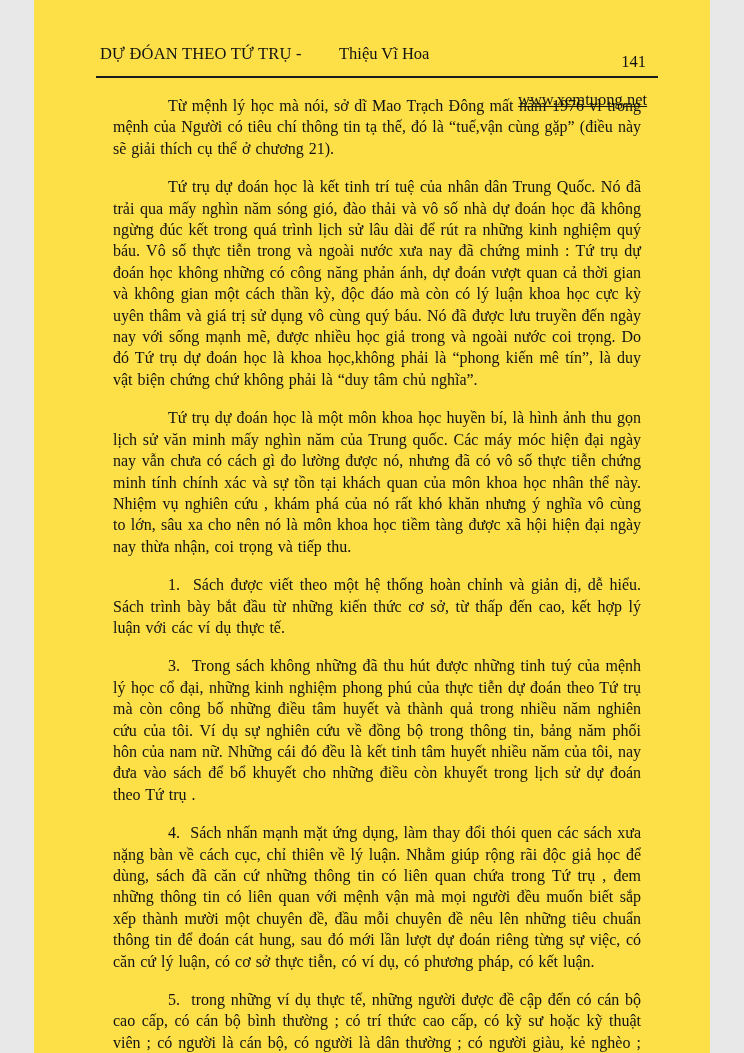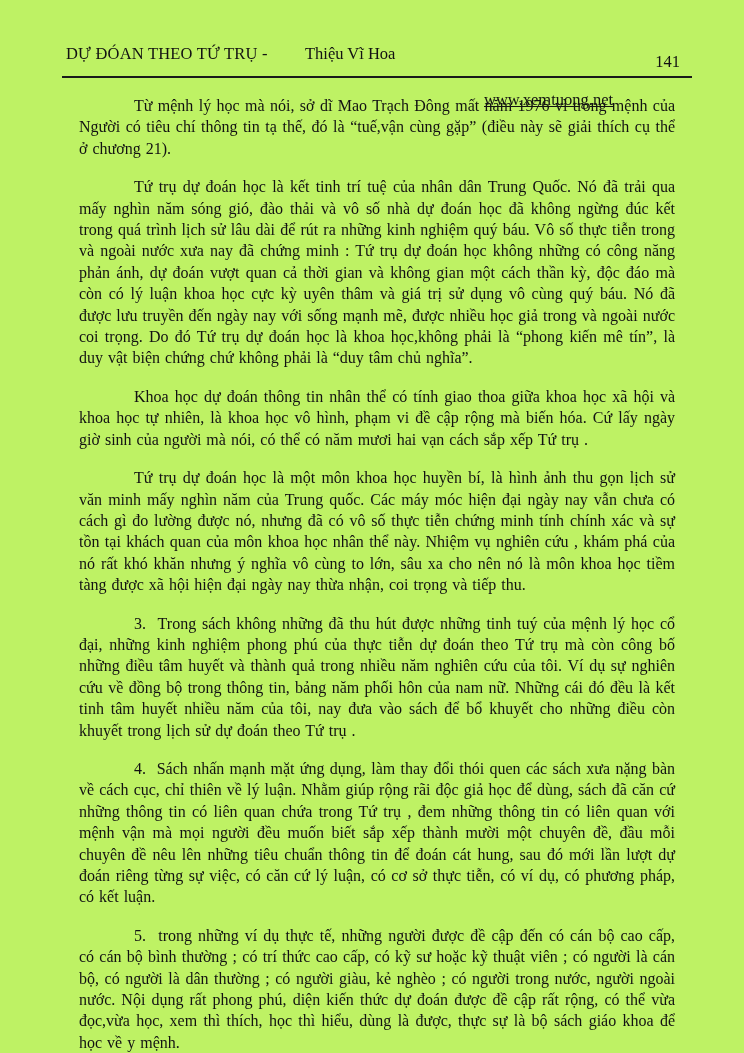--- a/index.html
+++ b/index.html
@@ -1,19 +1,19 @@
 <!DOCTYPE html>
 <html lang="vi"><head>
 <meta charset="utf-8">
 <style>
   html,body{margin:0;padding:0;background:#e8e8e8;}
   .page{
     position:relative;
-    width:744px;height:1053px;
-    background:#bef264;
+    width:676px;height:1053px;
+    background:#fde047;
     color:#121212;
     font-family:"Liberation Serif","DejaVu Serif",serif;
     overflow:hidden;
     margin:0 auto;
   }
   .header{
     position:relative;
     height:22px;
     margin:44px 52px 0 62px;
     font-size:16.5px;
@@ -49,20 +49,20 @@
     <span class="h-author">Thiệu Vĩ  Hoa</span>
     <a class="h-site" href="#">www.xemtuong.net</a>
     <span class="h-page">141</span>
   </div>
 
   <div class="rule"></div>
 
   <div class="content">
     <p>Từ mệnh lý học mà nói, sở dĩ  Mao Trạch Đông mất năm 1976 vì trong mệnh của Người có tiêu chí thông tin tạ thế, đó là “tuế,vận cùng gặp” (điều này sẽ giải thích cụ thể ở chương 21).</p>
     <p>Tứ trụ dự đoán học là kết tinh trí tuệ của nhân dân Trung Quốc. Nó đã trải qua mấy nghìn năm sóng gió, đào thải và vô số nhà dự đoán học đã không ngừng đúc kết trong quá trình lịch sử lâu dài để rút ra những kinh nghiệm quý báu. Vô số thực tiễn trong và ngoài nước xưa nay đã chứng minh : Tứ trụ dự đoán học không những có công năng phản ánh, dự đoán vượt quan cả thời gian và không gian một cách thần kỳ, độc đáo mà còn có lý luận khoa học cực kỳ uyên thâm và giá trị sử dụng vô cùng quý báu. Nó đã được lưu truyền đến ngày nay với sống mạnh mẽ, được nhiều học giả trong và ngoài nước coi trọng. Do đó Tứ trụ dự đoán học là khoa học,không phải là “phong kiến mê tín”, là duy vật biện chứng chứ không phải là “duy tâm chủ nghĩa”.</p>
-    <p>Khoa học dự đoán thông tin nhân thể có tính giao thoa giữa khoa học xã hội và khoa học tự nhiên, là khoa học vô hình, phạm vi đề cập rộng mà biến hóa. Cứ lấy ngày giờ sinh của người mà nói, có thể có năm mươi hai vạn cách sắp xếp Tứ trụ .</p>
     <p>Tứ trụ dự đoán học là một môn khoa học huyền bí, là hình ảnh thu gọn lịch sử văn minh mấy nghìn năm của Trung quốc. Các máy móc hiện đại ngày nay vẫn chưa có cách gì đo lường được nó, nhưng đã có vô số thực tiễn chứng minh tính chính xác và sự tồn tại khách quan của môn khoa học nhân thể này. Nhiệm vụ nghiên cứu , khám phá của nó rất khó khăn nhưng ý nghĩa vô cùng to lớn, sâu xa cho nên nó là môn khoa học tiềm tàng được xã hội hiện đại ngày nay thừa nhận, coi trọng  và tiếp thu.</p>
+    <p>1.&nbsp;&nbsp;Sách được viết theo một hệ thống hoàn chỉnh và giản dị, dễ hiểu. Sách trình bày bắt đầu từ những kiến thức cơ sở, từ thấp đến cao, kết hợp lý luận với các ví dụ thực tế.</p>
     <p>3.&nbsp;&nbsp;Trong sách không những đã thu hút được những tinh tuý của mệnh lý học cổ đại, những kinh nghiệm phong phú của thực tiễn dự đoán theo Tứ trụ mà còn công bố những điều tâm huyết và thành quả trong nhiều năm nghiên cứu của tôi. Ví dụ sự nghiên cứu về đồng bộ trong thông tin, bảng năm phối hôn của nam nữ. Những cái đó đều là kết tinh tâm huyết nhiều năm của tôi, nay đưa vào sách để bổ khuyết cho những điều còn khuyết trong lịch sử dự đoán theo Tứ trụ .</p>
     <p>4.&nbsp;&nbsp;Sách nhấn mạnh mặt ứng dụng, làm thay đổi thói quen các sách xưa nặng bàn về cách cục, chỉ thiên về lý luận. Nhằm giúp rộng rãi độc giả học để dùng, sách đã căn cứ những thông tin có liên quan chứa trong Tứ trụ , đem những thông tin có liên quan với mệnh vận mà mọi người đều muốn biết sắp xếp thành mười một chuyên đề, đầu mỗi chuyên đề nêu lên những tiêu chuẩn thông tin để đoán cát hung, sau đó mới lần lượt dự đoán riêng từng sự việc, có căn cứ lý luận, có cơ sở thực tiễn, có ví dụ, có phương pháp, có kết luận.</p>
     <p>5.&nbsp;&nbsp;trong những ví dụ thực tế, những người được đề cập đến có cán bộ cao cấp, có cán bộ bình thường ; có trí thức cao cấp, có kỹ sư hoặc kỹ thuật viên ; có người là cán bộ, có người là dân thường ; có người giàu, kẻ nghèo ; có người trong nước, người ngoài nước. Nội dụng rất phong phú, diện kiến thức dự đoán được đề cập rất rộng, có thể vừa đọc,vừa học, xem thì thích, học thì hiểu, dùng là được, thực sự là bộ sách giáo khoa để học về y mệnh.</p>
   </div>
 
 </div>
 
 </body></html>

